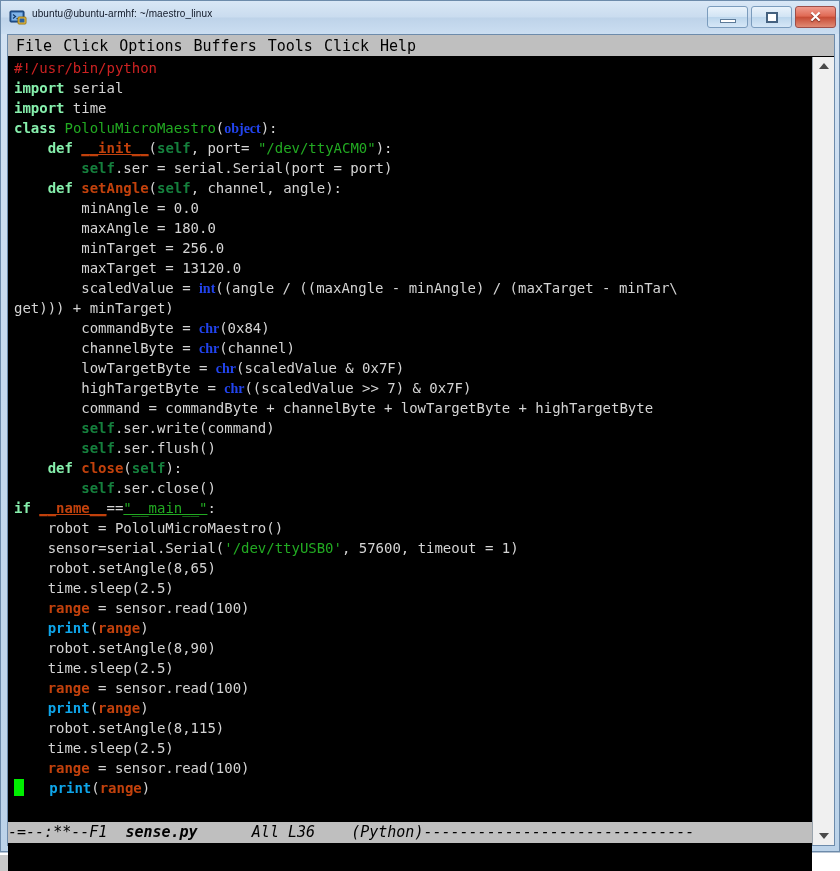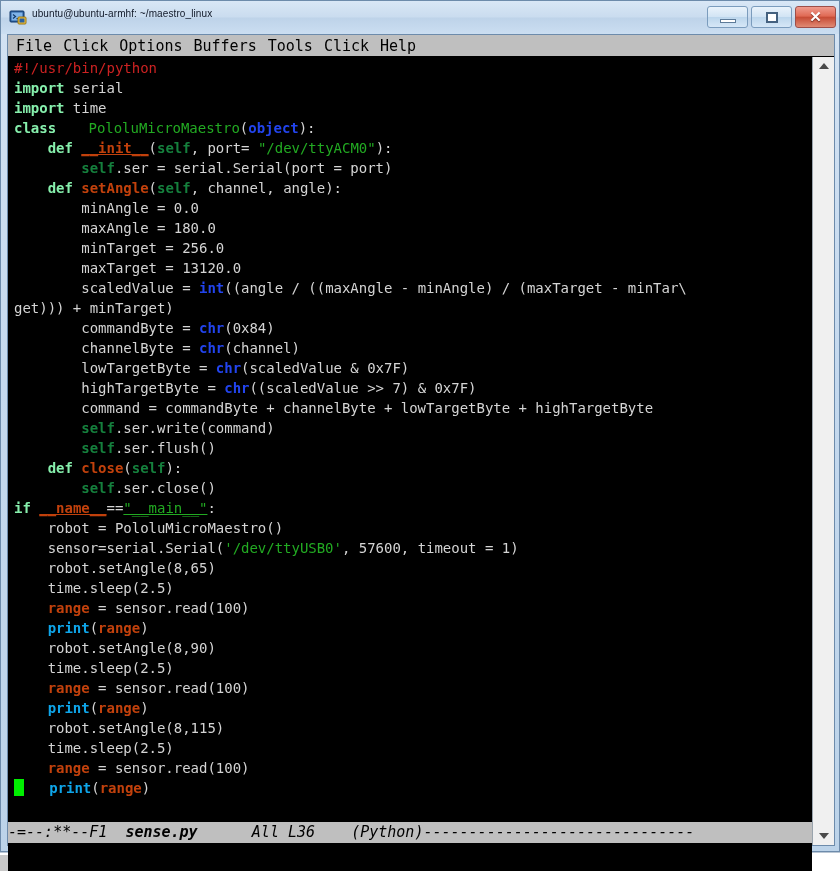--- a/index.html
+++ b/index.html
@@ -212,25 +212,25 @@
     line-height: 20px;
     white-space: pre;
     color: #d4d4d4;
     letter-spacing: -0.02px;
   }
   .ln { display: block; height: 20px; }
 
   
   .c-def     { color: #86efac; font-weight: bold; }   
   .c-fn      { color: #c2410c; font-weight: bold; }   
-  .c-cls     { color: #22aa22; margin-left: 24px; }                      
+  .c-cls     { color: #22aa22; }                      
   .c-str     { color: #22aa22; }                      
   .c-cmt     { color: #cc2222; }                      
   .c-self    { color: #15803d; font-weight: bold; }   
-  .c-builtin { color: #2244ee; font-weight: bold; }   
+  .c-builtin { color: #2244ee; font-weight: bold; font-family: Liberation Serif, serif; }   
   .c-print   { color: #0ea5e9; font-weight: bold; }   
   .c-plain   { color: #d4d4d4; }
   .u         { text-decoration: underline; }
 
   .cursor {
     display: inline-block;
     width: 10px;
     height: 17px;
     background: #00ee00;
     vertical-align: -3px;

